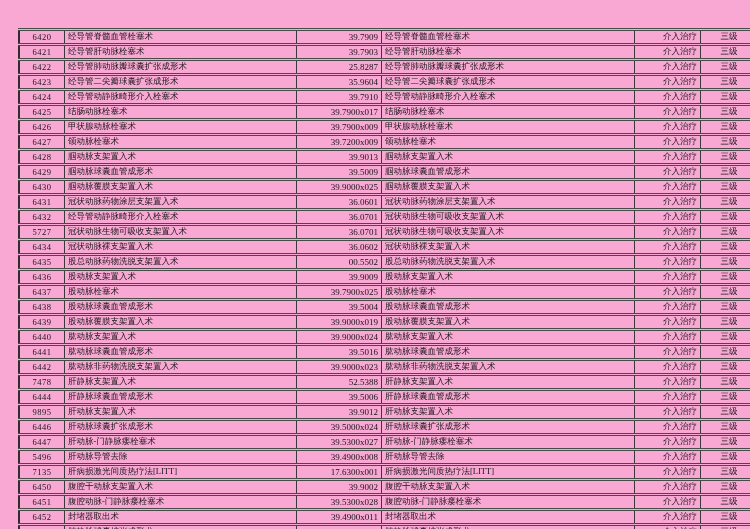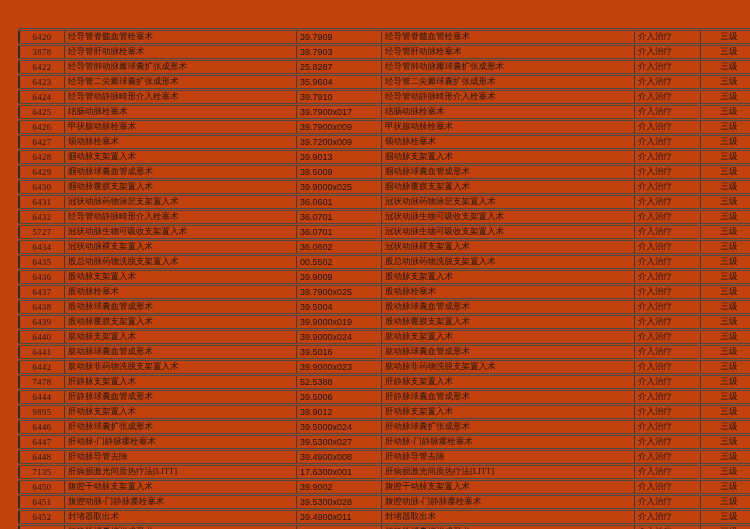--- a/index.html
+++ b/index.html
@@ -7,21 +7,21 @@
     padding: 0;
     width: 750px;
     height: 529px;
     background: #ffffff;
     overflow: hidden;
   }
   .page {
     position: relative;
     width: 750px;
     height: 529px;
-    background: #c2410c;
+    background: #f9a8d4;
   }
   table.proc-table {
     position: absolute;
     left: 18px;
     top: 28px;
     width: 713px;
     height: 469px;
     border-collapse: collapse;
     table-layout: fixed;
     border: 2px solid #2e2e2e;
@@ -45,34 +45,34 @@
     letter-spacing: 0.5px;
   }
   td.c-name {
     width: 225px;
     text-align: left;
     font-family: "Liberation Serif", "DejaVu Serif", serif;
     font-size: 8.5px;
   }
   td.c-code {
     width: 78px;
-    text-align: left;
-    font-family: Liberation Sans, sans-serif;
+    text-align: right;
+    font-family: Liberation Serif, serif;
     font-size: 9px;
     color: #1c1c1c;
   }
   td.c-name2 {
     width: 246px;
     text-align: left;
     font-family: "Liberation Serif", "DejaVu Serif", serif;
     font-size: 8.5px;
   }
   td.c-cat {
     width: 59px;
-    text-align: left;
+    text-align: right;
     font-family: "Liberation Serif", "DejaVu Serif", serif;
     font-size: 8.5px;
   }
   td.c-level {
     width: 50px;
     text-align: center;
     font-family: "Liberation Serif", "DejaVu Serif", serif;
     font-size: 8.5px;
   }
 </style>
@@ -84,21 +84,21 @@
     <tbody>
         <tr>
           <td class="c-id">6420</td>
           <td class="c-name">经导管脊髓血管栓塞术</td>
           <td class="c-code">39.7909</td>
           <td class="c-name2">经导管脊髓血管栓塞术</td>
           <td class="c-cat">介入治疗</td>
           <td class="c-level">三级</td>
         </tr>
         <tr>
-          <td class="c-id">3878</td>
+          <td class="c-id">6421</td>
           <td class="c-name">经导管肝动脉栓塞术</td>
           <td class="c-code">39.7903</td>
           <td class="c-name2">经导管肝动脉栓塞术</td>
           <td class="c-cat">介入治疗</td>
           <td class="c-level">三级</td>
         </tr>
         <tr>
           <td class="c-id">6422</td>
           <td class="c-name">经导管肺动脉瓣球囊扩张成形术</td>
           <td class="c-code">25.8287</td>
@@ -300,21 +300,21 @@
         </tr>
         <tr>
           <td class="c-id">6447</td>
           <td class="c-name">肝动脉-门静脉瘘栓塞术</td>
           <td class="c-code">39.5300x027</td>
           <td class="c-name2">肝动脉-门静脉瘘栓塞术</td>
           <td class="c-cat">介入治疗</td>
           <td class="c-level">三级</td>
         </tr>
         <tr>
-          <td class="c-id">6448</td>
+          <td class="c-id">5496</td>
           <td class="c-name">肝动脉导管去除</td>
           <td class="c-code">39.4900x008</td>
           <td class="c-name2">肝动脉导管去除</td>
           <td class="c-cat">介入治疗</td>
           <td class="c-level">三级</td>
         </tr>
         <tr>
           <td class="c-id">7135</td>
           <td class="c-name">肝病损激光间质热疗法[LITT]</td>
           <td class="c-code">17.6300x001</td>

